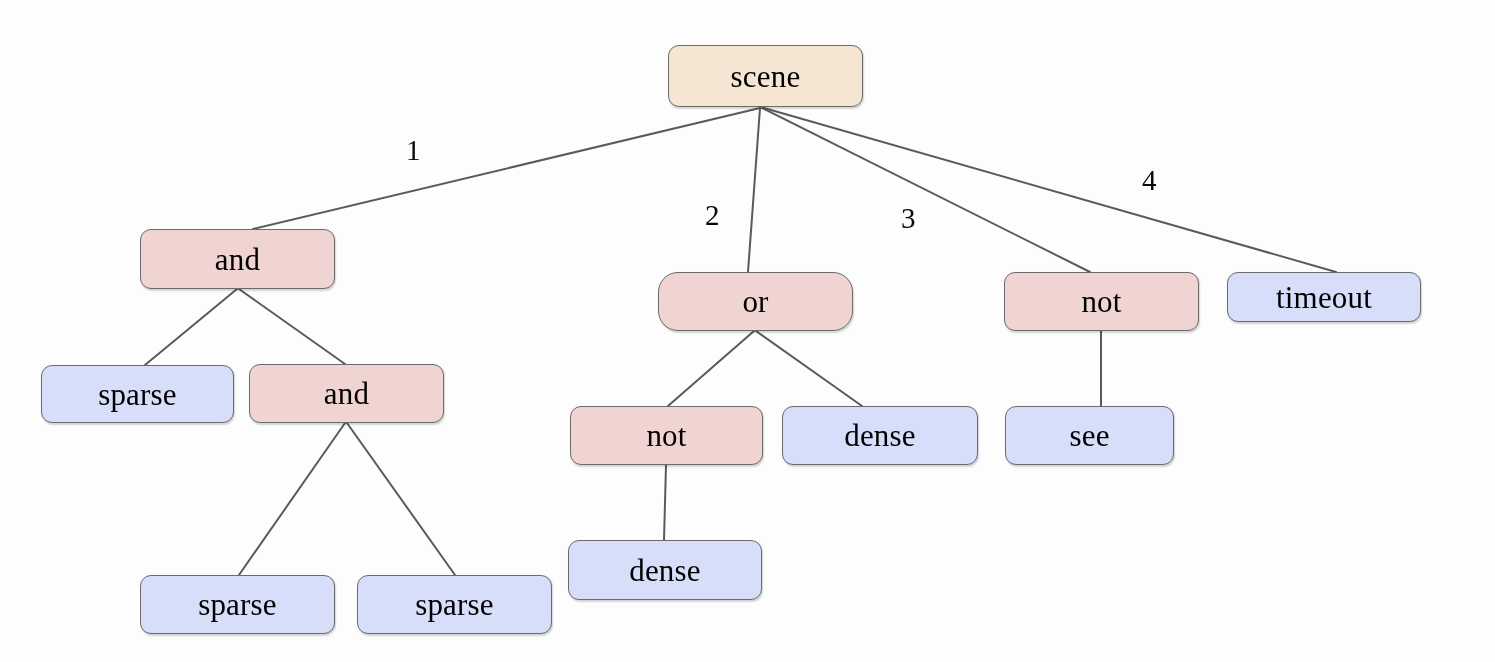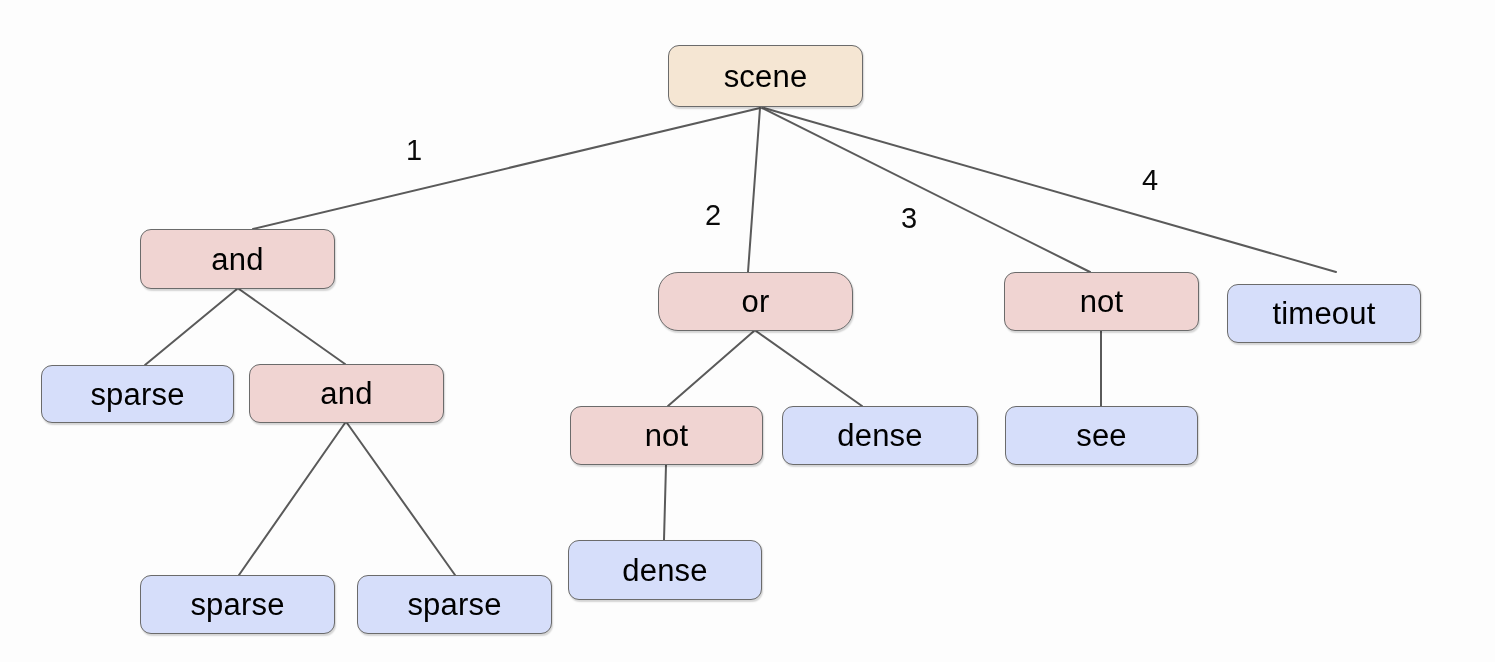--- a/index.html
+++ b/index.html
@@ -5,21 +5,21 @@
   html, body {
     margin: 0;
     padding: 0;
     background: #ffffff;
   }
   #canvas {
     position: relative;
     width: 1495px;
     height: 662px;
     background: #fdfdfd;
-    font-family: Liberation Sans, sans-serif;
+    font-family: Liberation Serif, serif;
     overflow: hidden;
   }
   #edge-layer {
     position: absolute;
     left: 0;
     top: 0;
     width: 1495px;
     height: 662px;
     pointer-events: none;
   }
@@ -73,36 +73,36 @@
       </div>
       <div class="node" style="left: 140px; top: 229px; width: 195px; height: 60px; background: rgb(240, 212, 210); border-color: rgb(107, 107, 107);">
         <span class="node-label">and</span>
       </div>
       <div class="node" style="left: 658px; top: 272px; width: 195px; height: 59px; background: rgb(240, 212, 210); border-color: rgb(107, 107, 107); border-radius: 20px;">
         <span class="node-label">or</span>
       </div>
       <div class="node" style="left: 1004px; top: 272px; width: 195px; height: 59px; background: rgb(240, 212, 210); border-color: rgb(107, 107, 107);">
         <span class="node-label">not</span>
       </div>
-      <div class="node" style="left: 1227px; top: 284px; width: 194px; height: 59px; background: rgb(214, 222, 250); border-color: rgb(107, 107, 107);">
+      <div class="node" style="left: 1227px; top: 272px; width: 194px; height: 50px; background: rgb(214, 222, 250); border-color: rgb(107, 107, 107);">
         <span class="node-label">timeout</span>
       </div>
       <div class="node" style="left: 41px; top: 365px; width: 193px; height: 58px; background: rgb(214, 222, 250); border-color: rgb(107, 107, 107);">
         <span class="node-label">sparse</span>
       </div>
       <div class="node" style="left: 249px; top: 364px; width: 195px; height: 59px; background: rgb(240, 212, 210); border-color: rgb(107, 107, 107);">
         <span class="node-label">and</span>
       </div>
       <div class="node" style="left: 570px; top: 406px; width: 193px; height: 59px; background: rgb(240, 212, 210); border-color: rgb(107, 107, 107);">
         <span class="node-label">not</span>
       </div>
       <div class="node" style="left: 782px; top: 406px; width: 196px; height: 59px; background: rgb(214, 222, 250); border-color: rgb(107, 107, 107);">
         <span class="node-label">dense</span>
       </div>
-      <div class="node" style="left: 1005px; top: 406px; width: 193px; height: 59px; background: rgb(214, 222, 250); border-color: rgb(107, 107, 107);">
+      <div class="node" style="left: 1005px; top: 406px; width: 169px; height: 59px; background: rgb(214, 222, 250); border-color: rgb(107, 107, 107);">
         <span class="node-label">see</span>
       </div>
       <div class="node" style="left: 140px; top: 575px; width: 195px; height: 59px; background: rgb(214, 222, 250); border-color: rgb(107, 107, 107);">
         <span class="node-label">sparse</span>
       </div>
       <div class="node" style="left: 357px; top: 575px; width: 195px; height: 59px; background: rgb(214, 222, 250); border-color: rgb(107, 107, 107);">
         <span class="node-label">sparse</span>
       </div>
       <div class="node" style="left: 568px; top: 540px; width: 194px; height: 60px; background: rgb(214, 222, 250); border-color: rgb(107, 107, 107);">
         <span class="node-label">dense</span>

